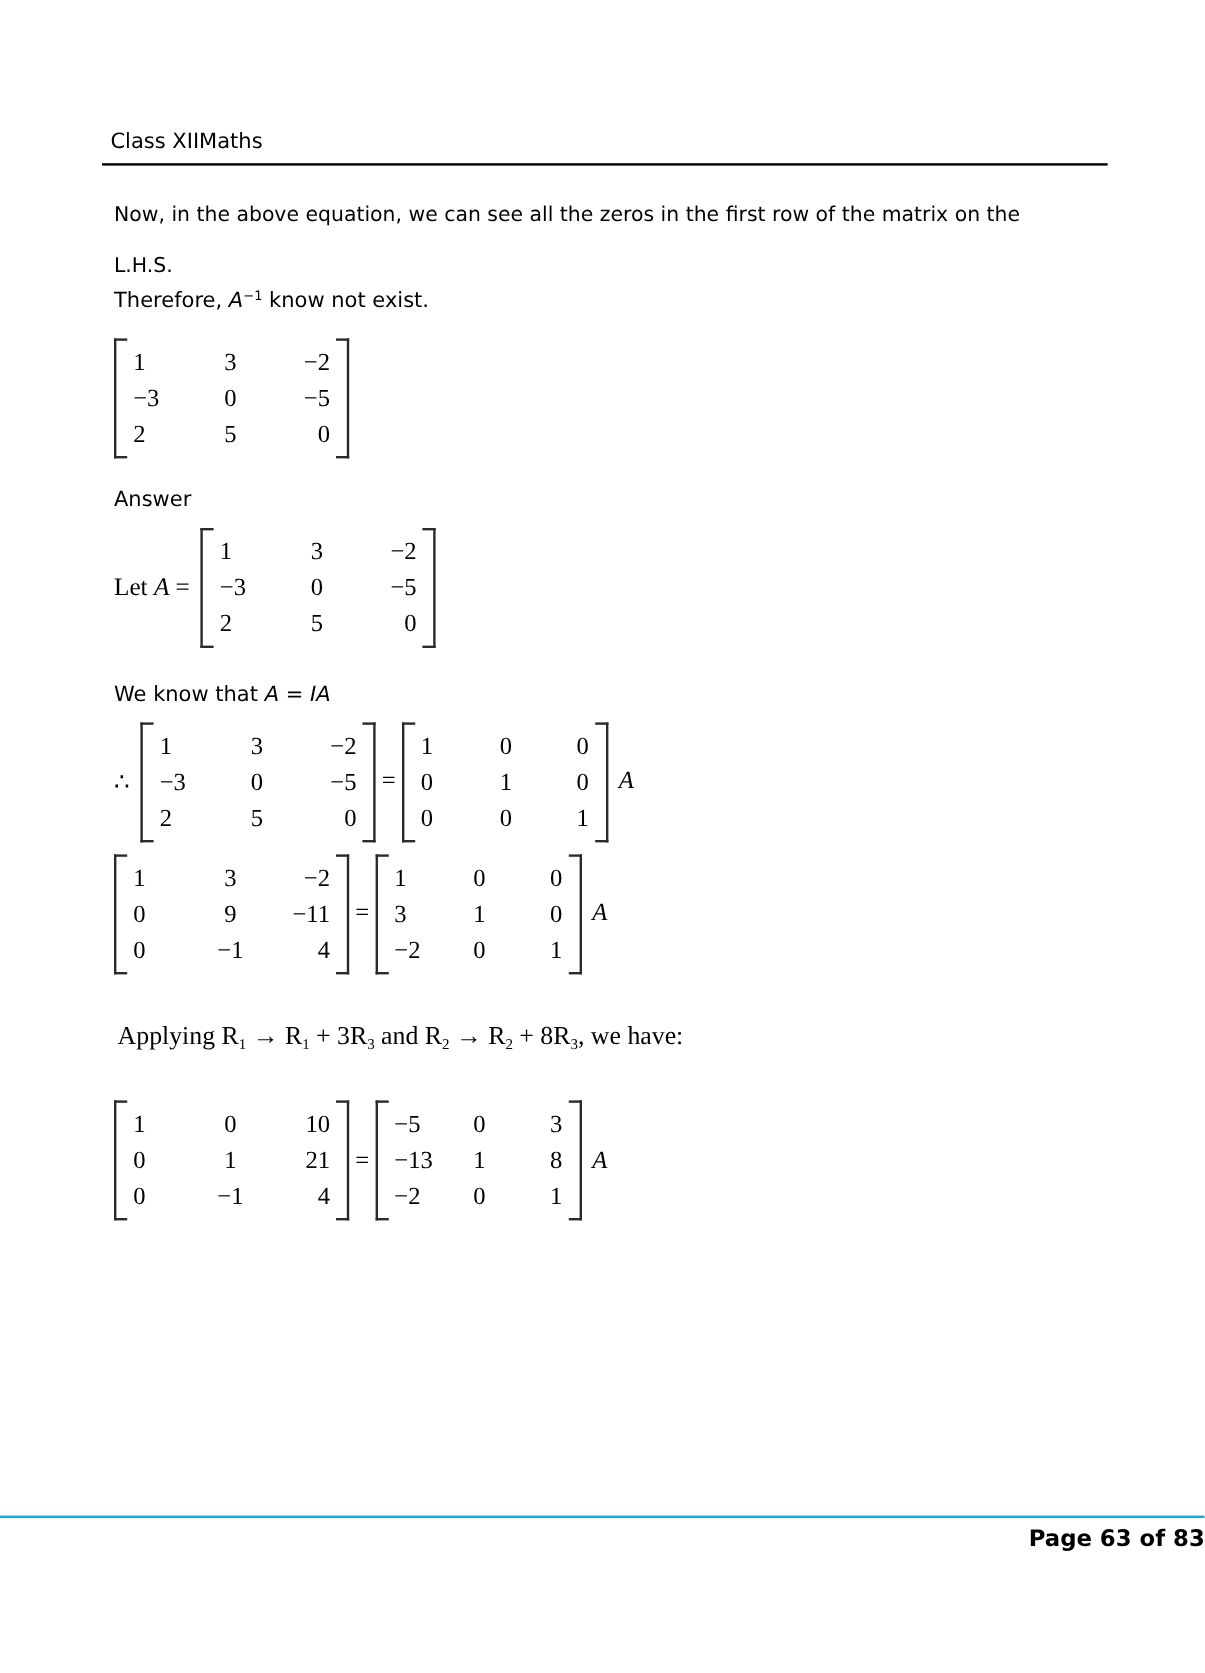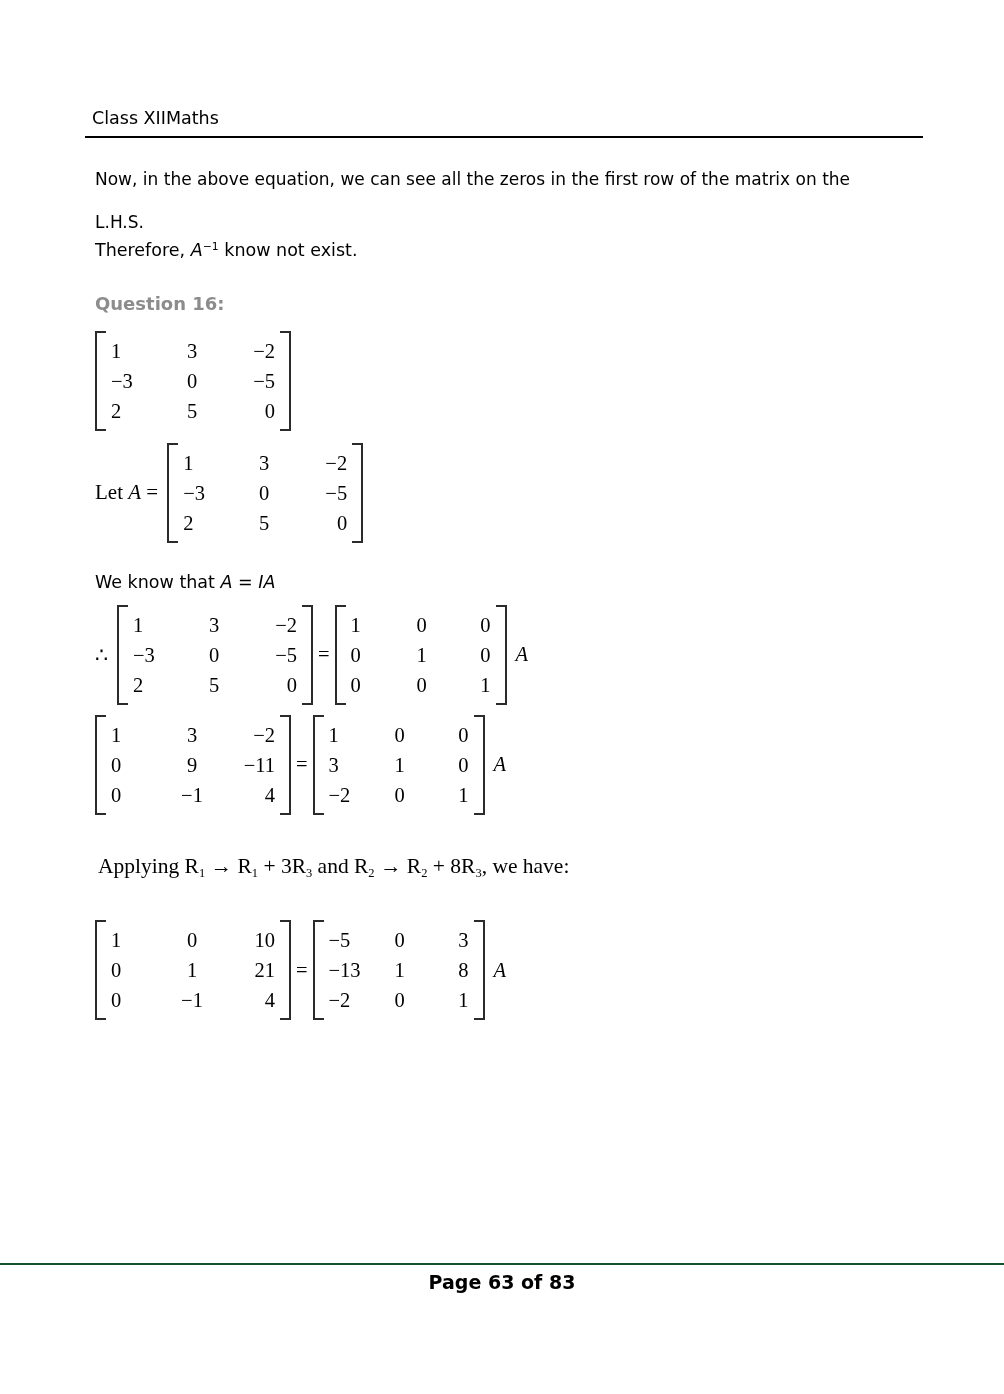--- a/index.html
+++ b/index.html
@@ -74,22 +74,22 @@
     font-size:21px;margin-right:4px;
   }
   .a-after{
     font-family:"Liberation Serif","DejaVu Serif",serif;
     font-style:italic;font-size:20.5px;margin-left:4px;
   }
   .therefore-sym{margin-right:4px;}
   
   .footer{
     position:absolute;left:0;right:0;top:1263px;
-    border-top:2px solid #14532d;
-    text-align:center;
+    border-top:2px solid #0ea5e9;
+    text-align:right;
   }
   .footer-text{
     margin-top:6px;
     font-size:19px;font-weight:bold;line-height:23px;
   }
 </style>
 </head>
 <body>
 
 <div class="page">
@@ -98,41 +98,41 @@
     <span class="h-left">Class XII</span>
     <span class="h-right">Maths</span>
   </div>
 
   <div class="body">
 
     <p class="para">Now, in the above equation, we can see all the zeros in the first row of the matrix on the<br>L.H.S.</p>
 
     <p class="therefore"><span>Therefore, </span><span class="seg-i">A</span><span class="seg-sup">−1</span><span> know not exist.</span></p>
 
-    <p class="q-label">Question 16:</p>
 
 
     <div class="eq-row m1">
       <span class="matrix">
         <span class="br brl"></span>
         <span class="mgrid cols-a">
             <span class="mcell">1</span>
             <span class="mcell">3</span>
             <span class="mcell">−2</span>
             <span class="mcell">−3</span>
             <span class="mcell">0</span>
             <span class="mcell">−5</span>
             <span class="mcell">2</span>
             <span class="mcell">5</span>
             <span class="mcell">0</span>
           </span>
         <span class="br brr"></span>
       </span>
     </div>
 
+    <p class="answer">Answer</p>
 
     <div class="eq-row leta-row">
       <span class="leta-label"><span>Let </span><span class="seg-i">A</span><span> =</span></span>
       <span class="matrix">
         <span class="br brl"></span>
         <span class="mgrid cols-a">
             <span class="mcell">1</span>
             <span class="mcell">3</span>
             <span class="mcell">−2</span>
             <span class="mcell">−3</span>

